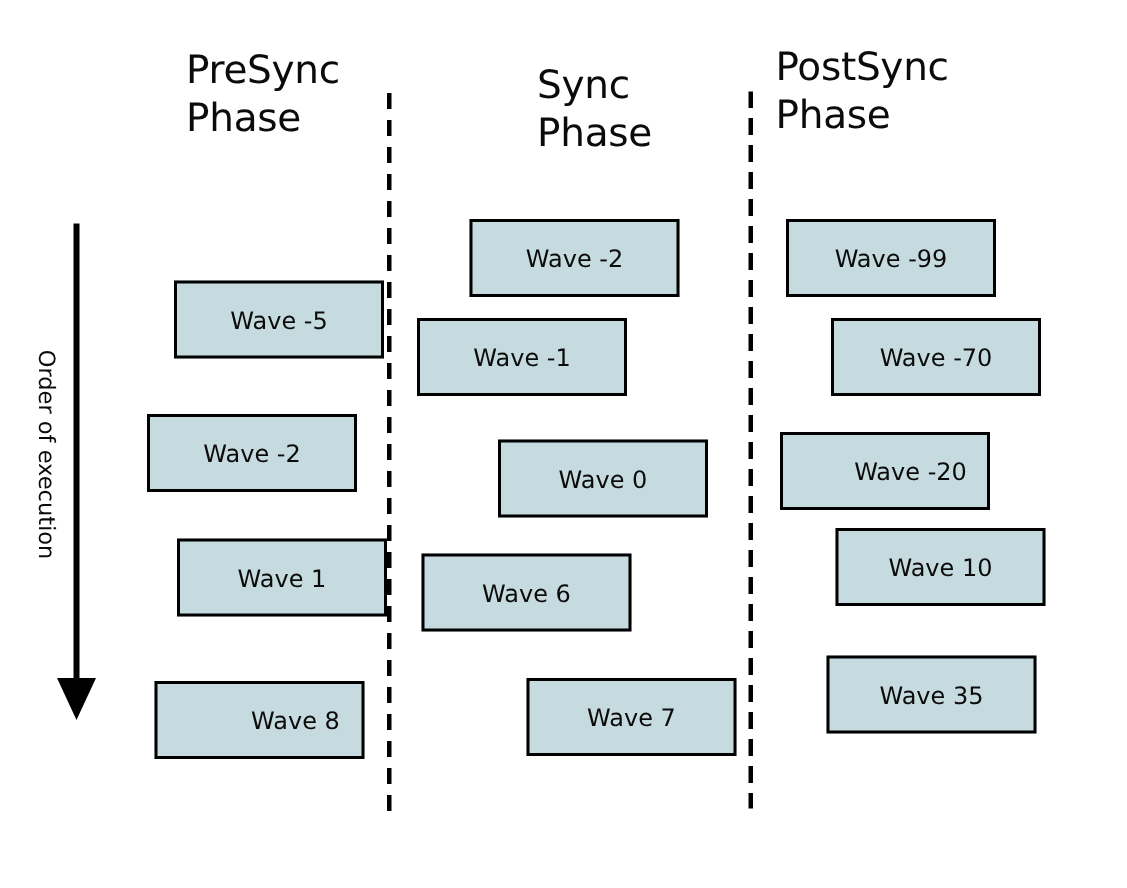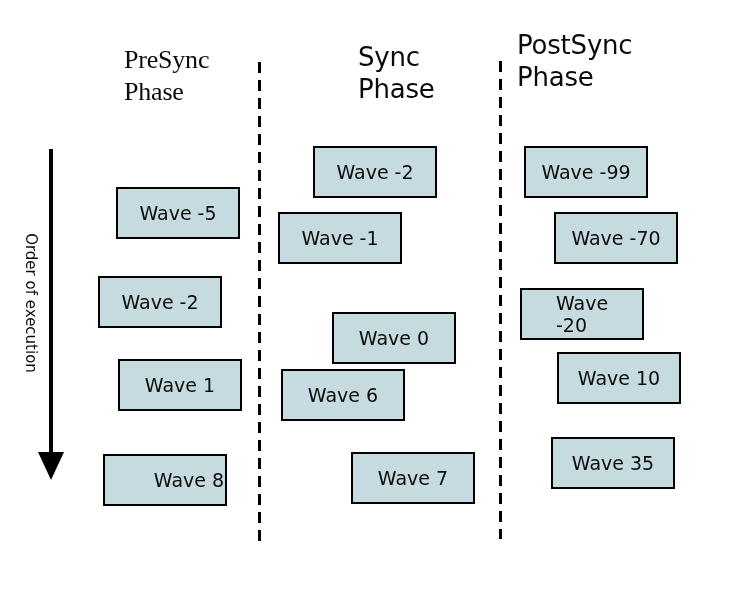--- a/index.html
+++ b/index.html
@@ -17,21 +17,21 @@
     color: var(--text, #000000);
   }
   .phase-title {
     position: absolute;
     font-size: 26px;
     line-height: 32px;
     white-space: pre-line;
     color: var(--text, #0b0b0b);
     letter-spacing: -0.2px;
   }
-  .t-pre  { left: 124px; top: 44px; font-family: Liberation Serif, serif; }
+  .t-pre  { left: 124px; top: 31px; }
   .t-sync { left: 330px; top: 41px; margin-left: 28px; }
   .t-post { left: 517px; top: 29px; }
 
   .separator {
     position: absolute;
     width: 3px;
     background: repeating-linear-gradient(
       to bottom,
       var(--line, #000000) 0px,
       var(--line, #000000) 11px,
@@ -60,40 +60,40 @@
     position: absolute;
     left: 31px; top: 303px;
     transform: translate(-50%, -50%) rotate(90deg);
     white-space: nowrap;
     font-size: 15px;
     color: var(--text, #0b0b0b);
   }
 
   .wave-box {
     position: absolute;
-    width: 124px;
+    width: 140px;
     height: 52px;
     box-sizing: border-box;
     background: var(--box-fill, #c6dbdf);
     border: 2.5px solid var(--box-border, #000000);
     display: flex;
     align-items: center;
     justify-content: center;
-    font-size: 19px;
+    font-size: 16px;
     color: var(--text, #0b0b0b);
   }
   
   .b-pre-0 { left: 116px; top: 187px; }
   .b-pre-1 { left:  98px; top: 276px; }
   .b-pre-2 { left: 118px; top: 359px; text-align: center; }
   .b-pre-3 { left: 103px; top: 454px; padding-left: 48px; }
   
   .b-sync-0 { left: 313px; top: 146px; }
   .b-sync-1 { left: 278px; top: 212px; }
-  .b-sync-2 { left: 332px; top: 293px; margin-top: 19px; }
+  .b-sync-2 { left: 332px; top: 293px; }
   .b-sync-3 { left: 281px; top: 369px; }
   .b-sync-4 { left: 351px; top: 452px; }
   
   .b-post-0 { left: 524px; top: 146px; }
   .b-post-1 { left: 554px; top: 212px; }
   .b-post-2 { left: 520px; top: 288px; padding-left: 34px; }
   .b-post-3 { left: 557px; top: 352px; }
   .b-post-4 { left: 551px; top: 437px; }
 </style>
 </head>

